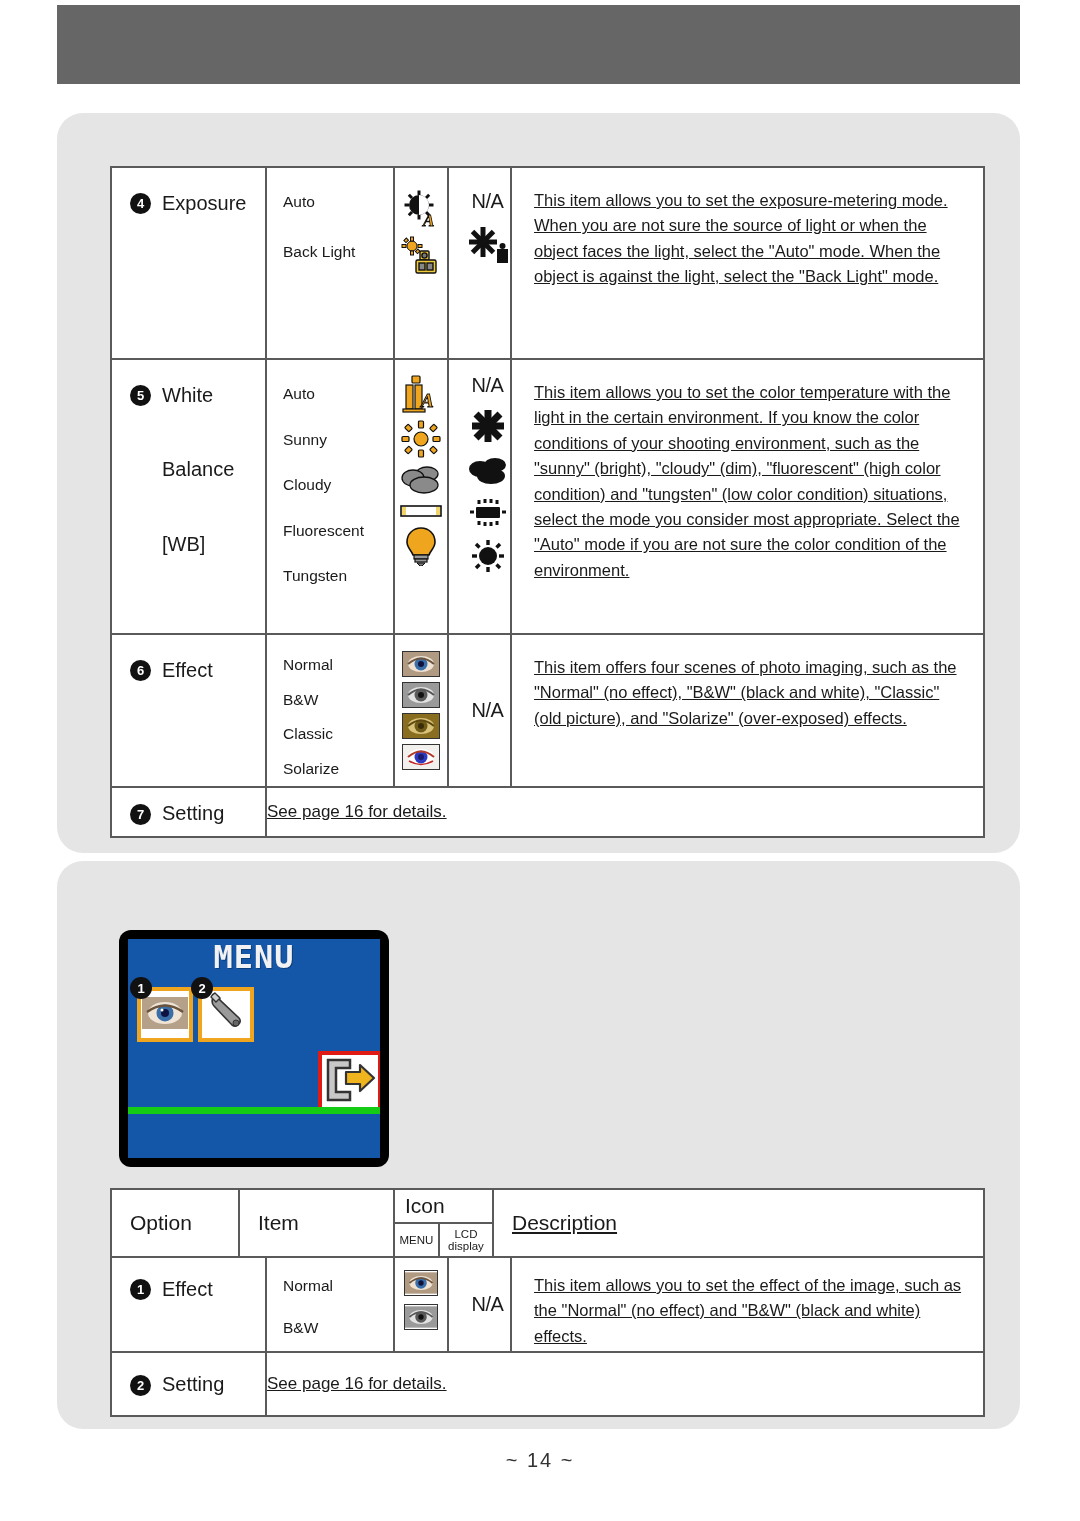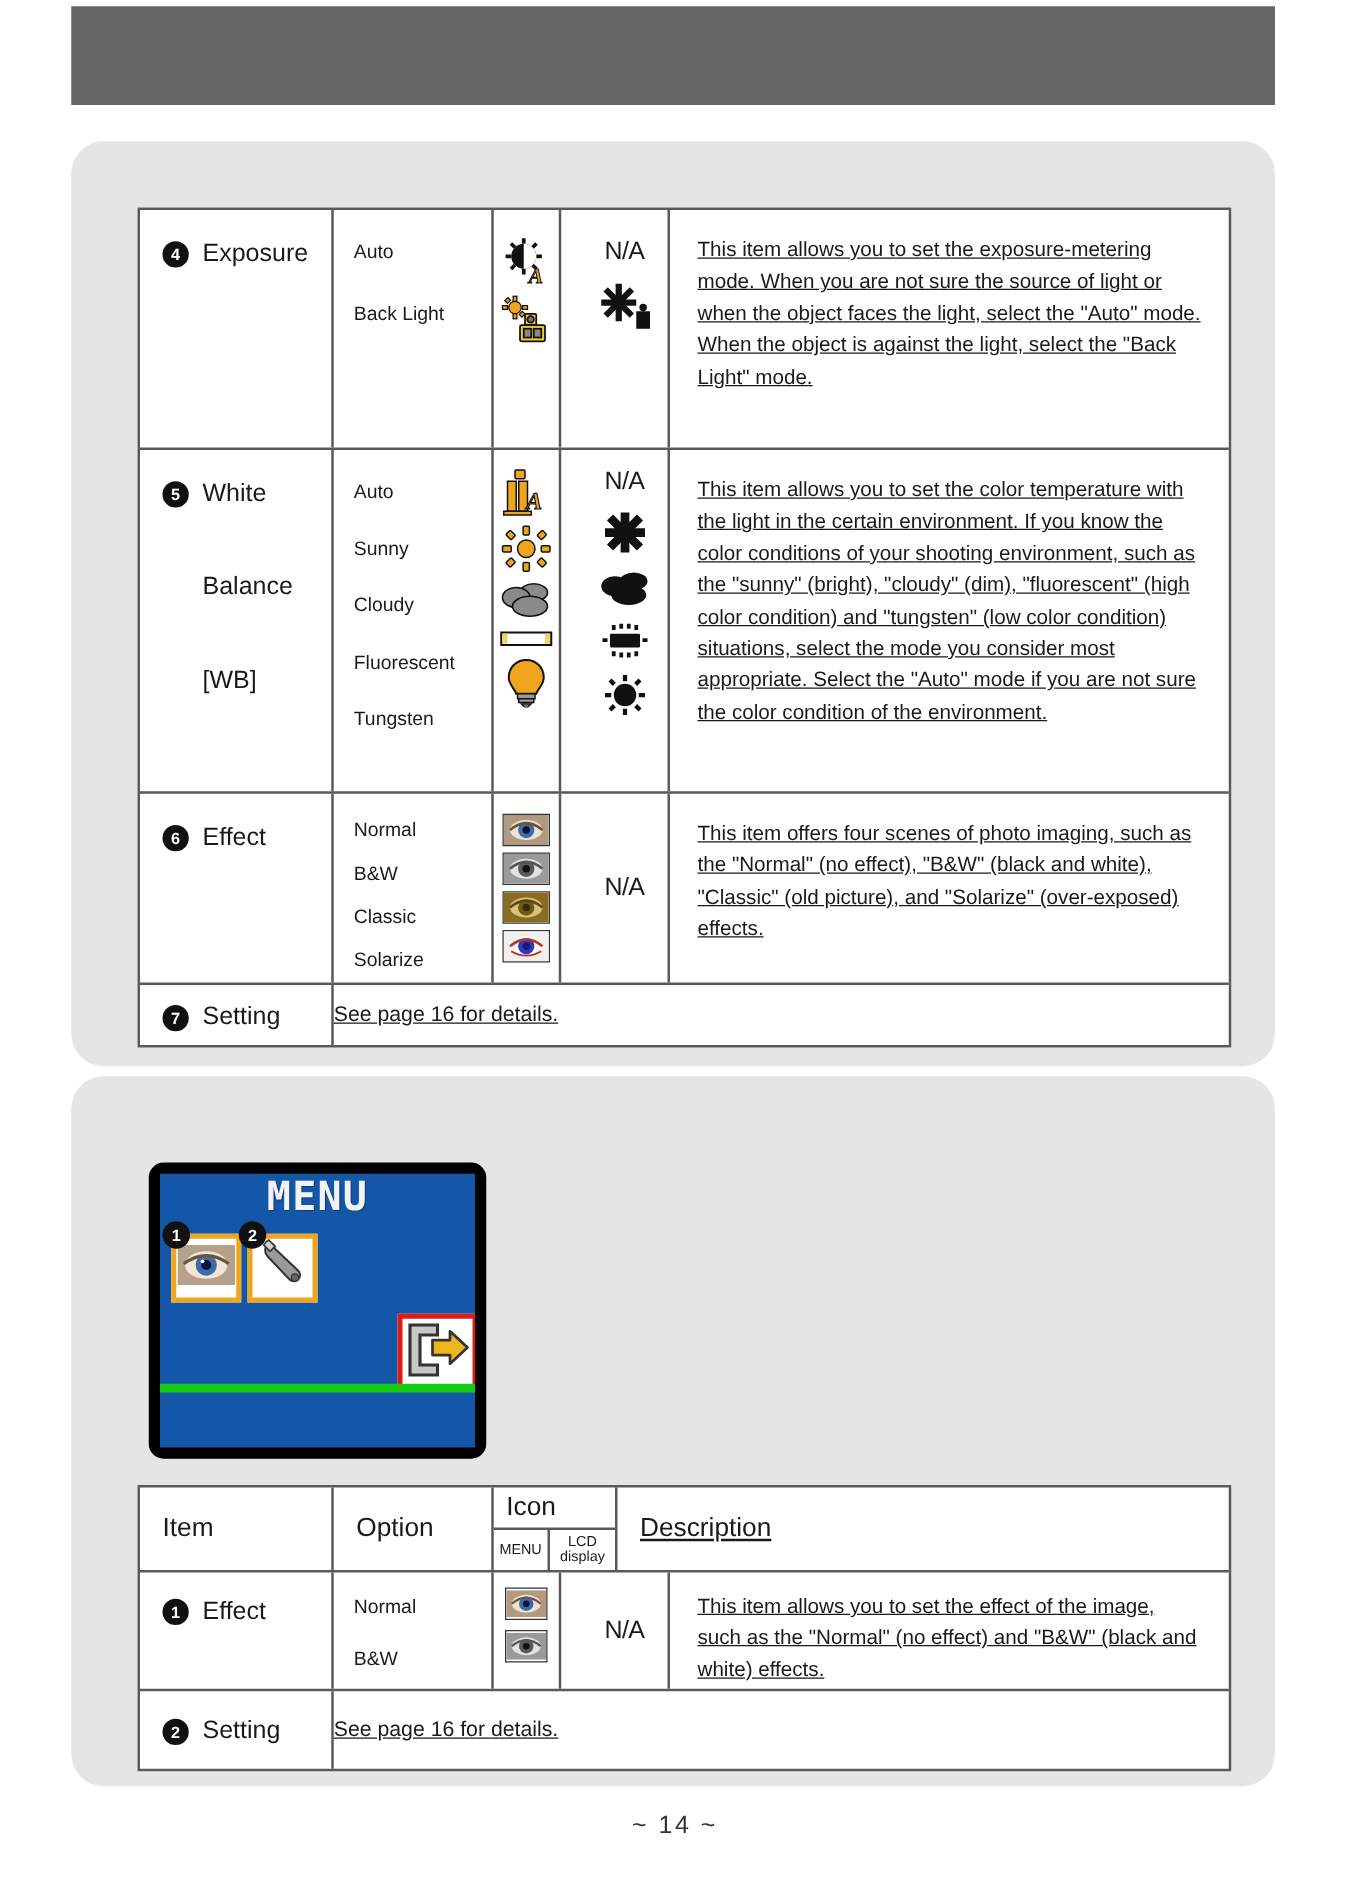--- a/index.html
+++ b/index.html
@@ -35,21 +35,21 @@
 
   .row{display:flex;border-bottom:2px solid #5a5a5a;box-sizing:border-box;}
   .row:last-child{border-bottom:none;}
 
   .cell{box-sizing:border-box;border-right:2px solid #5a5a5a;padding:0;position:relative;}
   .cell:last-child{border-right:none;}
 
   .c-item{width:155px;}
   .c-option{width:128px;}
   .c-menu{width:54px;}
-  .c-lcd{width:87px;padding-left:16px;}
+  .c-lcd{width:63px;padding-left:16px;}
   .c-desc{flex:1;text-decoration:underline;}
 
   
   .item-inner{display:flex;align-items:flex-start;padding:22px 0 0 18px;}
   .bullet{
     display:inline-flex;align-items:center;justify-content:center;
     width:21px;height:21px;border-radius:50%;
     background:#111;color:#fff;font-size:13px;font-weight:bold;
     line-height:1;flex:none;margin-top:3px;
   }
@@ -518,22 +518,22 @@
       </span>
     </div>
 
     <div class="green-bar"></div>
   </div>
 </div>
 
 <div class="tbl" id="table-bottom">
 
   <div class="hdr-row">
+    <div class="hdr-cell c-option">Option</div>
     <div class="hdr-cell c-item">Item</div>
-    <div class="hdr-cell c-option">Option</div>
     <div class="icon-hdr">
       <div class="icon-hdr-top">Icon</div>
       <div class="icon-hdr-bot">
         <div class="icon-hdr-sub">MENU</div>
         <div class="icon-hdr-sub">LCD display</div>
       </div>
     </div>
     <div class="hdr-cell c-desc">Description</div>
   </div>
 

